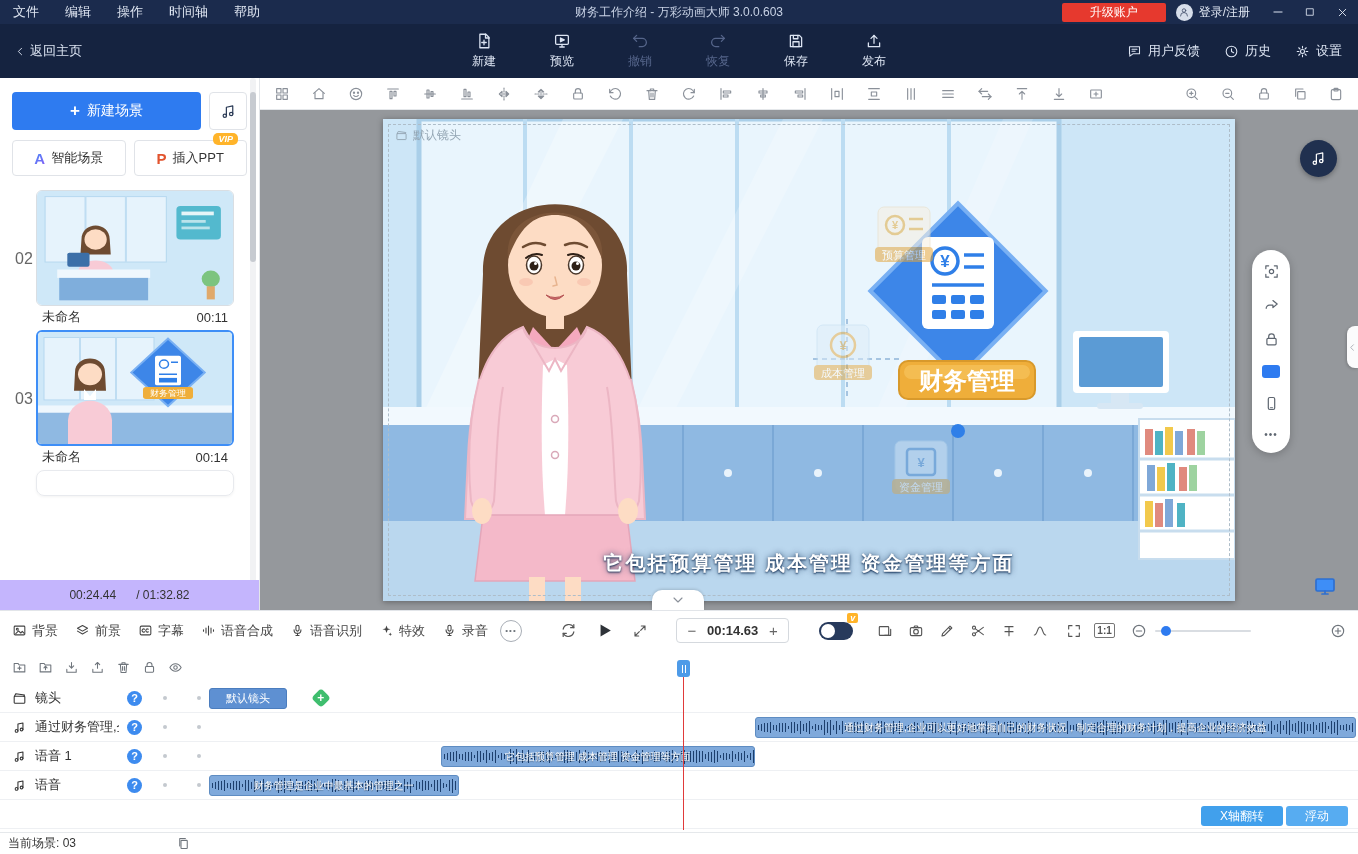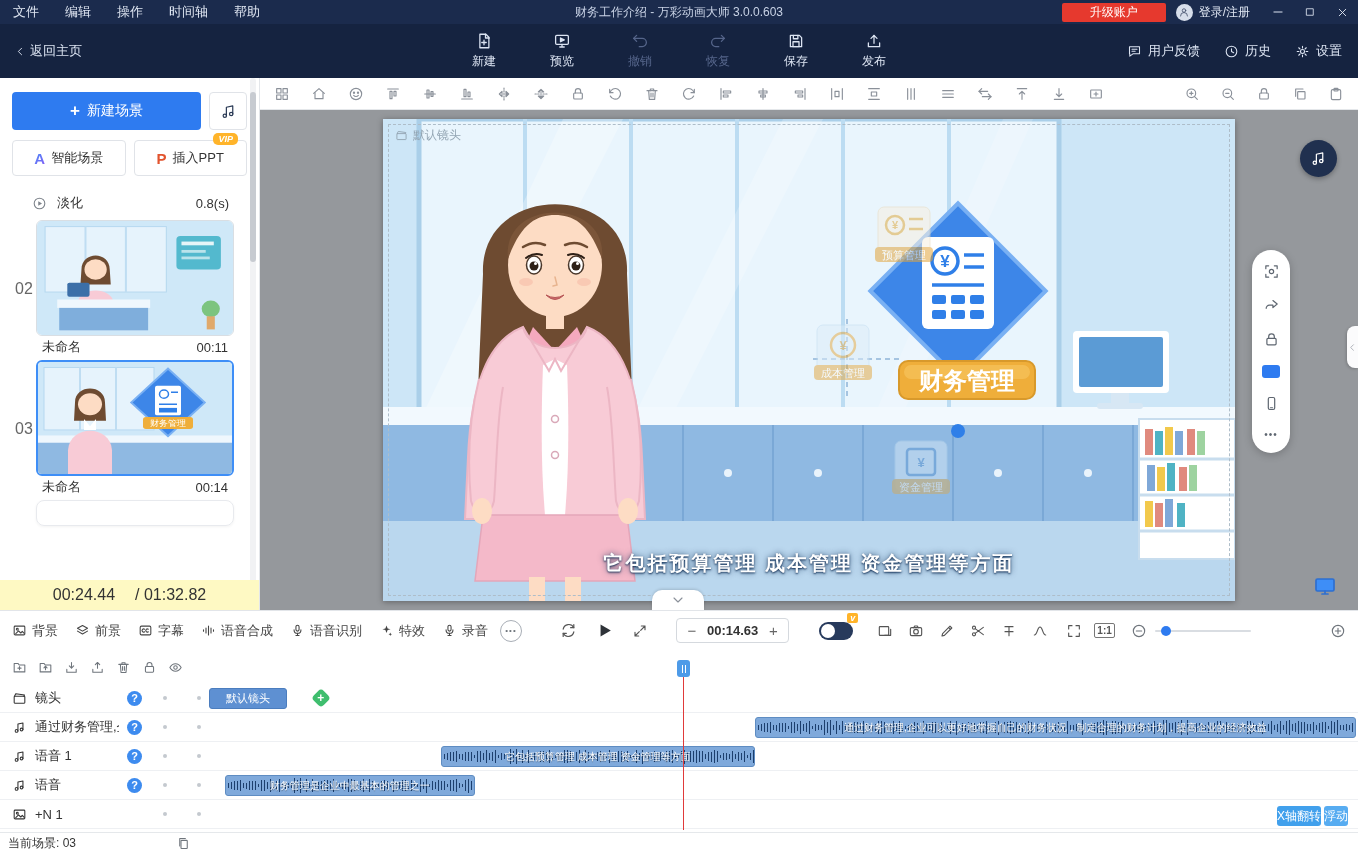--- a/index.html
+++ b/index.html
@@ -48,21 +48,21 @@
   .scene-block{display:flex;margin:2px 0}
   .scene-num{width:24px;font-size:16px;color:#666;display:flex;align-items:center;justify-content:center}
   .scene-card{width:198px}
   .scene-thumb{height:116px;border-radius:6px;overflow:hidden;border:1px solid #D9DEE3;background:#fff}
   .scene-thumb.selected{border:2px solid #3E8EF7}
   .scene-thumb svg{width:100%;height:100%;display:block}
   .scene-meta{height:22px;display:flex;align-items:center;justify-content:space-between;padding:0 6px;font-size:13px;color:#333}
   .empty-card{margin-left:24px;width:198px;height:26px;border:1px solid #E8EAEE;border-radius:8px;box-shadow:0 1px 3px rgba(0,0,0,.05)}
   .sb-scrollbar{position:absolute;right:3px;top:0;bottom:6px;width:6px;background:#F1F2F4;border-radius:3px}
   .sb-thumb{position:absolute;top:14px;left:0;width:6px;height:170px;background:#C7CBD1;border-radius:3px}
-  .sb-footer{position:absolute;bottom:0;left:0;right:0;height:30px;display:flex;align-items:center;justify-content:center;gap:20px;font-size:16px;color:#333;background:#fef9c3}
+  .sb-footer{position:absolute;bottom:0;left:0;right:0;height:30px;display:flex;align-items:center;justify-content:center;gap:20px;font-size:12px;color:#333;background:#c4b5fd}
 
   
   .workspace{flex:1;display:flex;flex-direction:column;min-width:0}
   .canvas-toolbar{height:32px;background:#fff;border-bottom:1px solid #E4E7EA;display:flex;align-items:center;padding:0 14px;color:#8A9099;flex:none}
   .cv-tools{display:flex;align-items:center;gap:21px}
   .cv-tools-r{margin-left:auto;display:flex;align-items:center;gap:20px}
   .canvas-area{flex:1;background:#95989C;position:relative;min-height:0}
   .canvas{position:absolute;left:123px;top:9px;width:852px;height:482px;background:#fff;box-shadow:0 1px 6px rgba(0,0,0,.35)}
   .sel-border{position:absolute;inset:5px;border:1px dashed #AEBDC9;pointer-events:none}
   .camera-label{position:absolute;top:8px;left:12px;display:flex;align-items:center;gap:5px;color:#93A5B3;font-size:12px}
@@ -116,21 +116,21 @@
   .clip.audio{background:#7FA9DB;border:1px solid #5E8CC2}
   .wave{position:absolute;inset:0;display:flex;align-items:center;padding:0 2px;overflow:hidden}
   .wave b{width:1px;background:#1C3F6E;margin-right:2px;flex:none}
   .clip-text{position:absolute;inset:0;display:flex;align-items:center;justify-content:center;color:#fff;font-size:10px;white-space:nowrap;overflow:hidden;text-shadow:0 1px 1px rgba(0,0,0,.35)}
   .add-marker{position:absolute;top:7px;width:14px;height:14px;background:#3FBE6E;border-radius:4px;transform:rotate(45deg);display:flex;align-items:center;justify-content:center}
   .add-marker i{transform:rotate(-45deg);font-style:normal;color:#fff;font-size:12px;font-weight:bold;line-height:1}
   .playhead-line{position:absolute;width:1px;background:#E03A3A;top:12px;bottom:24px;z-index:6}
   .ph-handle{position:absolute;top:10px;width:13px;height:17px;background:#4E9BE8;border-radius:3px;z-index:7;display:flex;align-items:center;justify-content:center;gap:2px}
   .ph-handle i{width:1px;height:8px;background:#fff}
   .tl-float{position:absolute;right:10px;bottom:28px;display:flex;gap:3px;z-index:8}
-  .tl-float button{height:20px;padding:0 0;border:none;border-radius:3px;color:#fff;font-size:12px}
+  .tl-float button{height:20px;padding:0 19px;border:none;border-radius:3px;color:#fff;font-size:12px}
   .tl-float .b1{background:#41A0EC}
   .tl-float .b2{background:#57ACF1}
   .tl-status{position:absolute;left:0;right:0;bottom:0;height:22px;border-top:1px solid #E5E8EB;display:flex;align-items:center;padding:0 8px;background:#fff;font-size:12px;color:#333}
   .tl-status .ic{margin-left:100px;color:#6F757C}
 </style>
 </head>
 <body>
 
 <div id="app">
 
@@ -291,30 +291,20 @@
           <span class="ai-glyph">A</span>
           <span>智能场景</span>
         </button>
         <button class="sb-feature">
           <span class="ppt-glyph">P</span>
           <span>插入PPT</span>
           <span class="vip-badge">VIP</span>
         </button>
       </div>
       <div class="scene-list" id="scene-list">
-          <div class="transition-row">
-            <span class="ic">
-              <svg viewBox="0 0 24 24" width="15" height="15" fill="none" stroke="currentColor" stroke-width="1.7" stroke-linecap="round" stroke-linejoin="round">
-                <circle cx="12" cy="12" r="8.5"></circle>
-                <path d="M10 8.5l6 3.5-6 3.5z" fill="currentColor" stroke="none"></path>
-              </svg>
-            </span>
-            <span class="tr-name">淡化</span>
-            <span class="tr-dur">0.8(s)</span>
-          </div>
           <div class="scene-block">
             <span class="scene-num">02</span>
             <div class="scene-card">
               <div class="scene-thumb">
                 <svg viewBox="0 0 194 122" preserveAspectRatio="none">
                   <rect width="194" height="122" fill="#CFE8F8"></rect>
                   <rect x="8" y="6" width="120" height="70" fill="#E6F3FC" stroke="#B5D7EF"></rect>
                   <line x1="48" y1="6" x2="48" y2="76" stroke="#BFDDF2" stroke-width="2"></line>
                   <line x1="88" y1="6" x2="88" y2="76" stroke="#BFDDF2" stroke-width="2"></line>
                   <rect x="138" y="16" width="44" height="36" rx="4" fill="#53B9CE"></rect>
@@ -1391,21 +1381,21 @@
                 <circle cx="7.3" cy="17.5" r="2.2"></circle>
                 <circle cx="15.3" cy="15.2" r="2.2"></circle>
               </svg>
             </span>
             <span class="tname">语音</span>
             <span class="help">?</span>
             <span class="tdot"></span>
             <span class="tdot d2"></span>
           </div>
           <div class="lane">
-            <div class="clip audio" style="left: 4px; width: 249.6px; margin-left: 16px;">
+            <div class="clip audio" style="left: 4px; width: 249.6px;">
               <span class="wave">
                 <b style="height:5.2px"></b>
                 <b style="height:6.1px"></b>
                 <b style="height:8.2px"></b>
                 <b style="height:9.5px"></b>
                 <b style="height:11.7px"></b>
                 <b style="height:5.1px"></b>
                 <b style="height:6.0px"></b>
                 <b style="height:9.0px"></b>
                 <b style="height:8.7px"></b>
@@ -1481,33 +1471,20 @@
                 <b style="height:3.2px"></b>
                 <b style="height:11.8px"></b>
                 <b style="height:14.0px"></b>
                 <b style="height:8.6px"></b>
               </span>
               <span class="clip-text">财务管理是企业中最基本的管理之一</span>
             </div>
           </div>
         </div>
         <div class="trow">
-          <div class="tlabel">
-            <span class="ic">
-              <svg viewBox="0 0 24 24" width="15" height="15" fill="none" stroke="currentColor" stroke-width="1.7" stroke-linecap="round" stroke-linejoin="round">
-                <rect x="3.5" y="5" width="17" height="14" rx="1.5"></rect>
-                <circle cx="8.5" cy="10" r="1.5"></circle>
-                <path d="M6 17l4.5-4.5 3.5 3.5 2.5-2.5 3 3"></path>
-              </svg>
-            </span>
-            <span class="tname">+N 1</span>
-            <span class="help-ph"></span>
-            <span class="tdot"></span>
-            <span class="tdot d2"></span>
-          </div>
           <div class="lane"></div>
         </div>
       </div>
     <span class="ph-handle" id="ph-handle" style="left: 677.24px;">
         <i></i>
         <i></i>
       </span>
     <span class="playhead-line" id="ph-line" style="left: 683.24px;"></span>
     <div class="tl-float">
       <button class="b1">X轴翻转</button>

